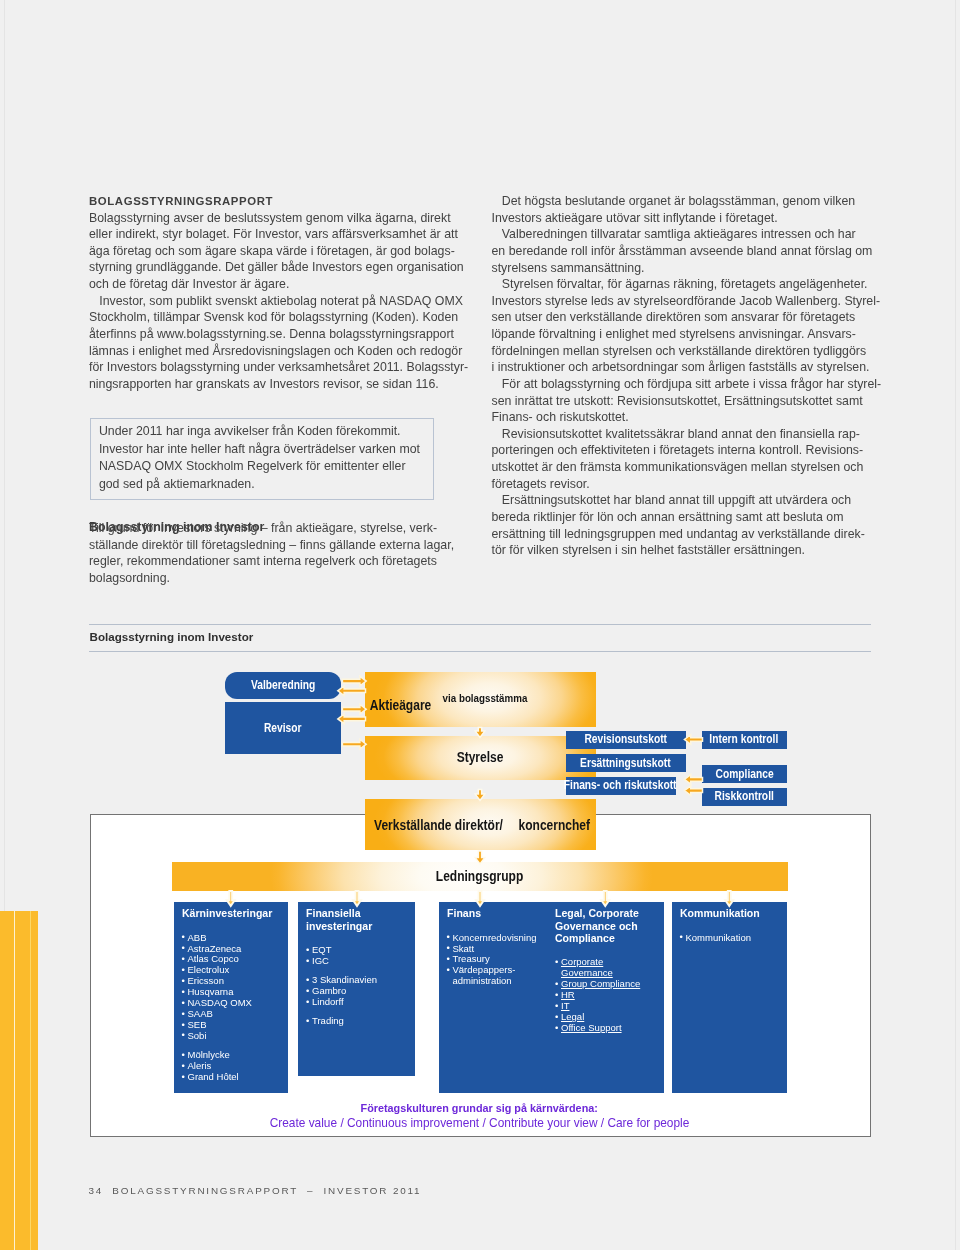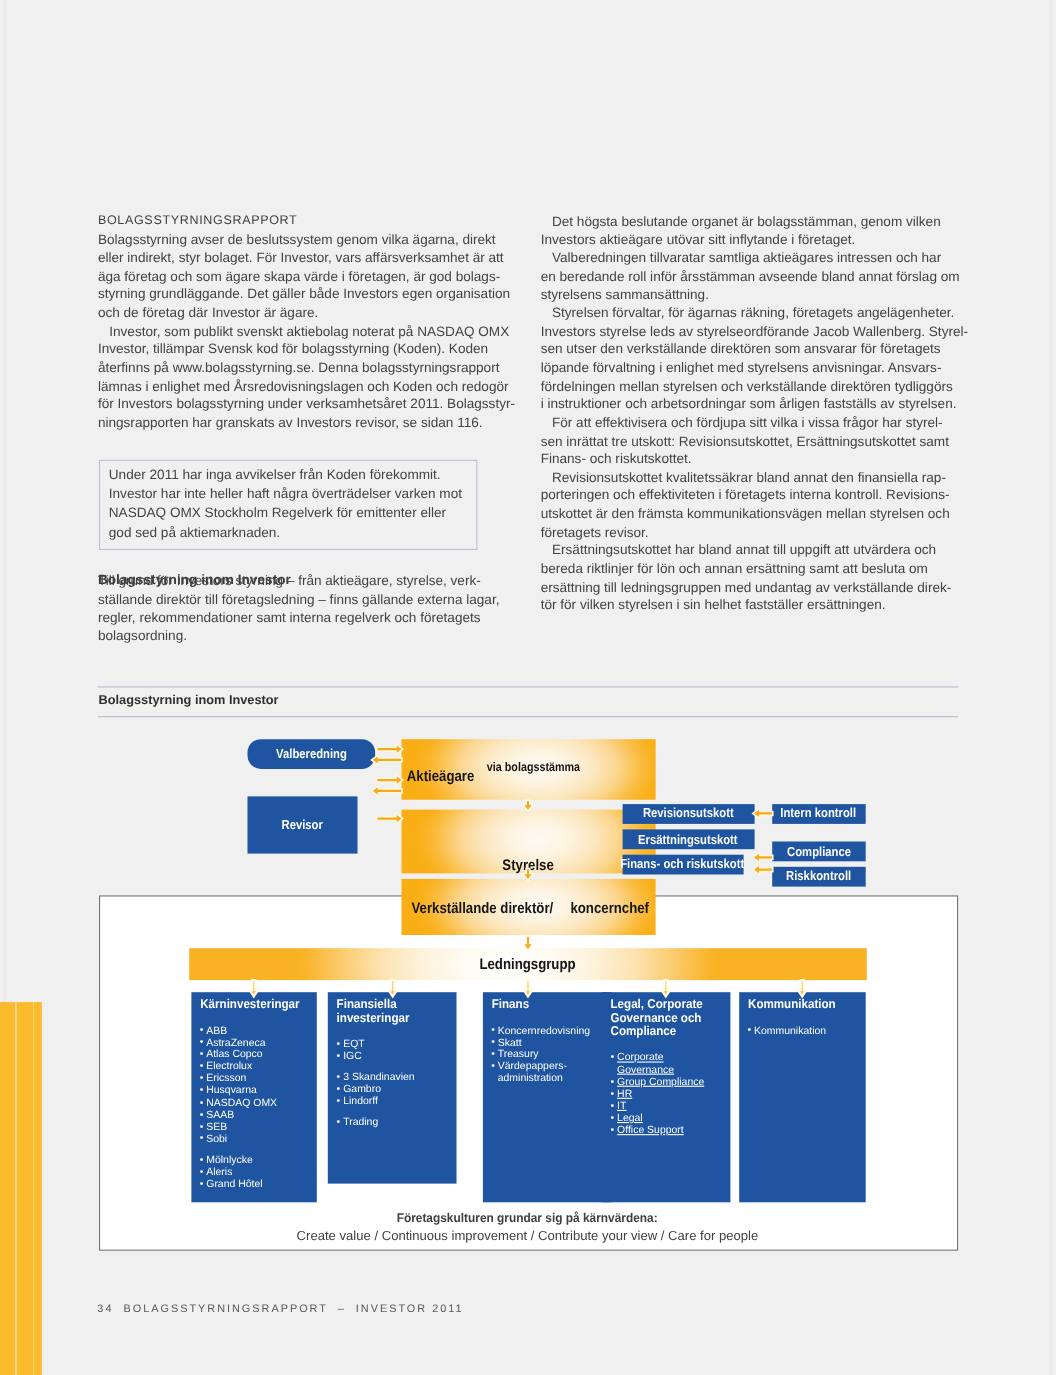--- a/index.html
+++ b/index.html
@@ -10,21 +10,21 @@
   .edge-l{left:4px;top:0;width:1px;height:1250px;background:#e4e4e4;}
   .edge-r{left:955px;top:0;width:1px;height:1250px;background:#e4e4e4;}
 
   
   .tabbar{left:0;top:910.5px;width:37.5px;height:339.5px;background:#fbbb2c;}
   .tabbar i{position:absolute;top:0;width:1.3px;height:100%;background:#fdf1d2;}
 
   
   .txt{position:absolute;font-size:12.35px;line-height:16.62px;color:#434343;white-space:pre;}
 
-  h1.artitle{position:absolute;left:89px;top:192.5px;margin:0;font-size:11.4px;font-weight:normal;letter-spacing:0.6px;color:#3f3f3f;line-height:16.62px;white-space:pre;}
+  h1.artitle{position:absolute;left:89px;top:192.5px;margin:0;font-size:11.4px;font-weight:bold;letter-spacing:0.6px;color:#3f3f3f;line-height:16.62px;white-space:pre;}
 
   #leftcol{left:89px;top:209.5px;}
   #rightcol{left:491.5px;top:193px;}
 
   
   .callout{left:89.9px;top:418px;width:343.9px;height:81.5px;border:1px solid #b9c3d2;box-sizing:border-box;background:#f0f0f0;}
   #calloutText{left:98.9px;top:423.1px;line-height:17.5px;}
 
   #subhead{position:absolute;left:89px;top:518.5px;font-size:12.4px;font-weight:bold;color:#3c3c3c;line-height:16.62px;white-space:pre;letter-spacing:0.02px;}
   #subbody{left:89px;top:520px;}
@@ -44,23 +44,23 @@
   .ybox .t1{font-size:13.9px;line-height:13.9px;font-weight:bold;}
   .ybox .t2{font-size:11.3px;line-height:11.3px;font-weight:bold;}
   #n-aktieagare{justify-content:flex-start;}
   #n-aktieagare .t1{margin-top:13.1px;}
   #n-aktieagare .t2{margin-top:-1.3px;}
   #n-vd{padding-top:1.6px;box-sizing:border-box;}
   #n-vd .t1{line-height:14.3px;}
 
   
   #n-valberedning{left:225px;top:672px;width:116px;height:27px;border-radius:12px;}
-  #n-revisor{left:225px;top:724px;width:100px;height:52px;}
+  #n-revisor{left:225px;top:702px;width:116px;height:52px;}
   #n-aktieagare{left:364.5px;top:671.5px;width:231.5px;height:55px;}
-  #n-styrelse{left:364.5px;top:735.5px;width:231.5px;height:58px;align-items:flex-end;}
+  #n-styrelse{left:364.5px;top:735.5px;width:231.5px;height:44px;}
   #n-vd{left:364.5px;top:798.5px;width:231.5px;height:51.5px;}
   #n-ledning{left:171.5px;top:862px;width:616.5px;height:29px;}
   #n-aktieagare,#n-styrelse,#n-vd{
     background:radial-gradient(ellipse 50% 118% at 54% 46%, #fefaf2 0%, #fdf4e2 22%, #fce7bf 44%, #fbd68f 62%, #fabd41 80%, #f9b01c 92%, #f9ae15 100%);}
   #n-ledning{
     background:radial-gradient(ellipse 31% 330% at 47% 48%, #fffefc 0%, #fefbf3 22%, #fdf2da 42%, #fce2ad 62%, #fbca6b 80%, #fab52c 96%, #f9b223 100%);}
 
   #n-revisionsutskott{left:565.5px;top:730.5px;width:120.5px;height:18px;}
   #n-ersattningsutskott{left:565.5px;top:754px;width:120.5px;height:18px;}
   #n-finansutskott{left:565.5px;top:776.5px;width:110px;height:18px;}
@@ -74,21 +74,21 @@
   .deptbox .dh{position:absolute;left:8px;top:5.4px;right:2px;font-size:11.6px;font-weight:bold;line-height:12.4px;}
   .deptbox .dh > div{display:block;}
   .deptbox .dh > div > span{display:inline-block;transform:scaleX(0.91);transform-origin:left center;white-space:nowrap;}
   .deptbox ul{position:absolute;margin:0;padding:0;list-style:none;font-size:9.5px;line-height:10.9px;left:8px;right:2px;}
   .deptbox li{position:relative;padding-left:6px;white-space:nowrap;}
   .deptbox li:before{content:"\2022";position:absolute;left:0;top:-0.3px;font-size:9.5px;}
   .deptbox li.blank{height:8.4px;}
   .deptbox li.blank:before{content:"";}
   .deptbox li.cont:before{content:"";}
 
-  .footnote{position:absolute;text-align:center;color:#404040;left:171px;width:617px;top:1100.5px;}
+  .footnote{position:absolute;text-align:center;color:#6d28d9;left:171px;width:617px;top:1100.5px;}
   .footnote .l1{font-size:11.5px;font-weight:bold;line-height:14.2px;}
   .footnote .l1 span{display:inline-block;transform:scaleX(0.94);}
   .footnote .l2{font-size:11.9px;line-height:17px;}
 
   .pagefoot{left:88.5px;top:1185.3px;font-size:9.9px;letter-spacing:1.82px;color:#585858;white-space:pre;line-height:11px;}
 </style>
 </head>
 <body>
 
 <div class="abs edge-l"></div>
@@ -99,21 +99,21 @@
     <i style="left:30.2px;background:#fdd865"></i>
 </div>
 
 <h1 class="artitle">BOLAGSSTYRNINGSRAPPORT</h1>
 <div class="txt" id="leftcol"><span class="ln">Bolagsstyrning avser de beslutssystem genom vilka ägarna, direkt</span>
 <span class="ln">eller indirekt, styr bolaget. För Investor, vars affärsverksamhet är att</span>
 <span class="ln">äga företag och som ägare skapa värde i företagen, är god bolags-</span>
 <span class="ln">styrning grundläggande. Det gäller både Investors egen organisation</span>
 <span class="ln">och de företag där Investor är ägare.</span>
 <span class="ln">   Investor, som publikt svenskt aktiebolag noterat på NASDAQ OMX</span>
-<span class="ln">Investor, tillämpar Svensk kod för bolagsstyrning (Koden). Koden</span>
+<span class="ln">Stockholm, tillämpar Svensk kod för bolagsstyrning (Koden). Koden</span>
 <span class="ln">återfinns på www.bolagsstyrning.se. Denna bolagsstyrningsrapport</span>
 <span class="ln">lämnas i enlighet med Årsredovisningslagen och Koden och redogör</span>
 <span class="ln">för Investors bolagsstyrning under verksamhetsåret 2011. Bolagsstyr-</span>
 <span class="ln">ningsrapporten har granskats av Investors revisor, se sidan 116.</span>
 </div>
 
 <div class="abs callout"></div>
 <div class="txt" id="calloutText"><span class="ln">Under 2011 har inga avvikelser från Koden förekommit.</span>
 <span class="ln">Investor har inte heller haft några överträdelser varken mot</span>
 <span class="ln">NASDAQ OMX Stockholm Regelverk för emittenter eller</span>
@@ -131,21 +131,21 @@
 <span class="ln">Investors aktieägare utövar sitt inflytande i företaget.</span>
 <span class="ln">   Valberedningen tillvaratar samtliga aktieägares intressen och har</span>
 <span class="ln">en beredande roll inför årsstämman avseende bland annat förslag om</span>
 <span class="ln">styrelsens sammansättning.</span>
 <span class="ln">   Styrelsen förvaltar, för ägarnas räkning, företagets angelägenheter.</span>
 <span class="ln">Investors styrelse leds av styrelseordförande Jacob Wallenberg. Styrel-</span>
 <span class="ln">sen utser den verkställande direktören som ansvarar för företagets</span>
 <span class="ln">löpande förvaltning i enlighet med styrelsens anvisningar. Ansvars-</span>
 <span class="ln">fördelningen mellan styrelsen och verkställande direktören tydliggörs</span>
 <span class="ln">i instruktioner och arbetsordningar som årligen fastställs av styrelsen.</span>
-<span class="ln">   För att effektivisera och fördjupa sitt vilka i vissa frågor har styrel-</span>
+<span class="ln">   För att bolagsstyrning och fördjupa sitt arbete i vissa frågor har styrel-</span>
 <span class="ln">sen inrättat tre utskott: Revisionsutskottet, Ersättningsutskottet samt</span>
 <span class="ln">Finans- och riskutskottet.</span>
 <span class="ln">   Revisionsutskottet kvalitetssäkrar bland annat den finansiella rap-</span>
 <span class="ln">porteringen och effektiviteten i företagets interna kontroll. Revisions-</span>
 <span class="ln">utskottet är den främsta kommunikationsvägen mellan styrelsen och</span>
 <span class="ln">företagets revisor.</span>
 <span class="ln">   Ersättningsutskottet har bland annat till uppgift att utvärdera och</span>
 <span class="ln">bereda riktlinjer för lön och annan ersättning samt att besluta om</span>
 <span class="ln">ersättning till ledningsgruppen med undantag av verkställande direk-</span>
 <span class="ln">tör för vilken styrelsen i sin helhet fastställer ersättningen.</span>

